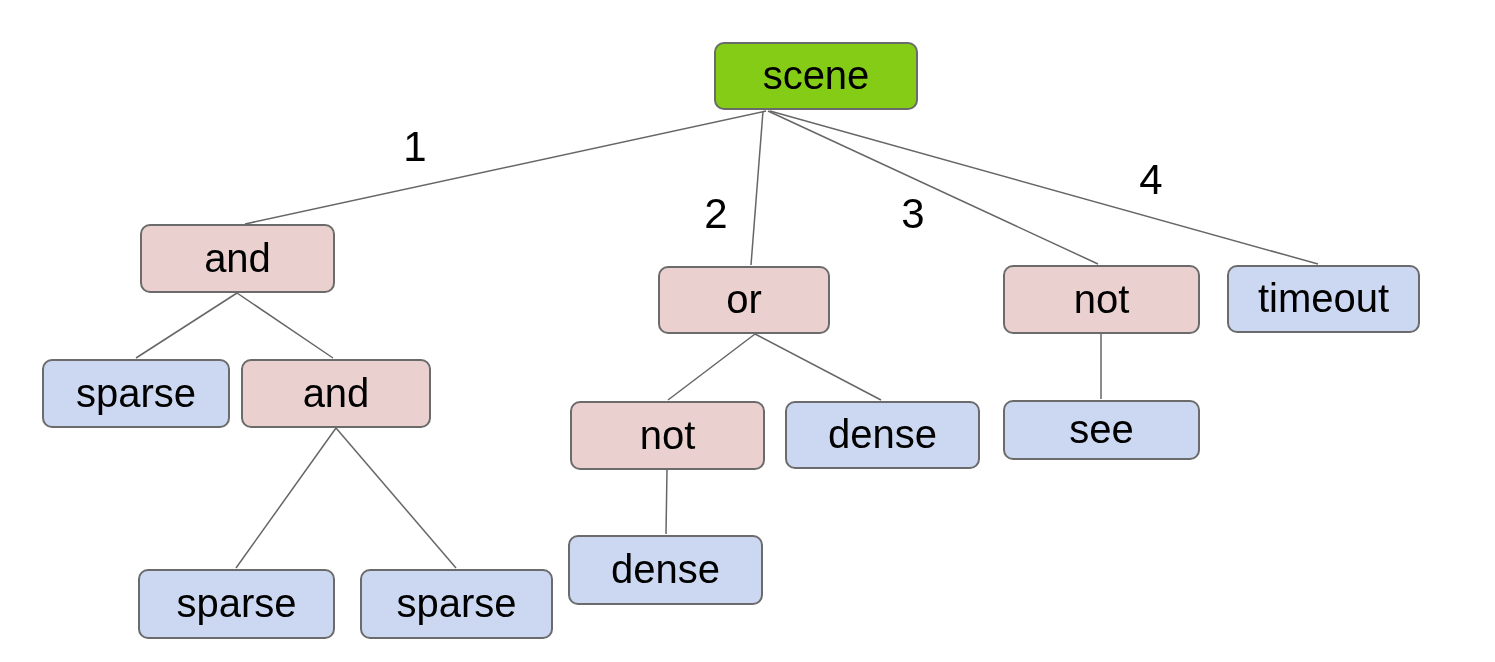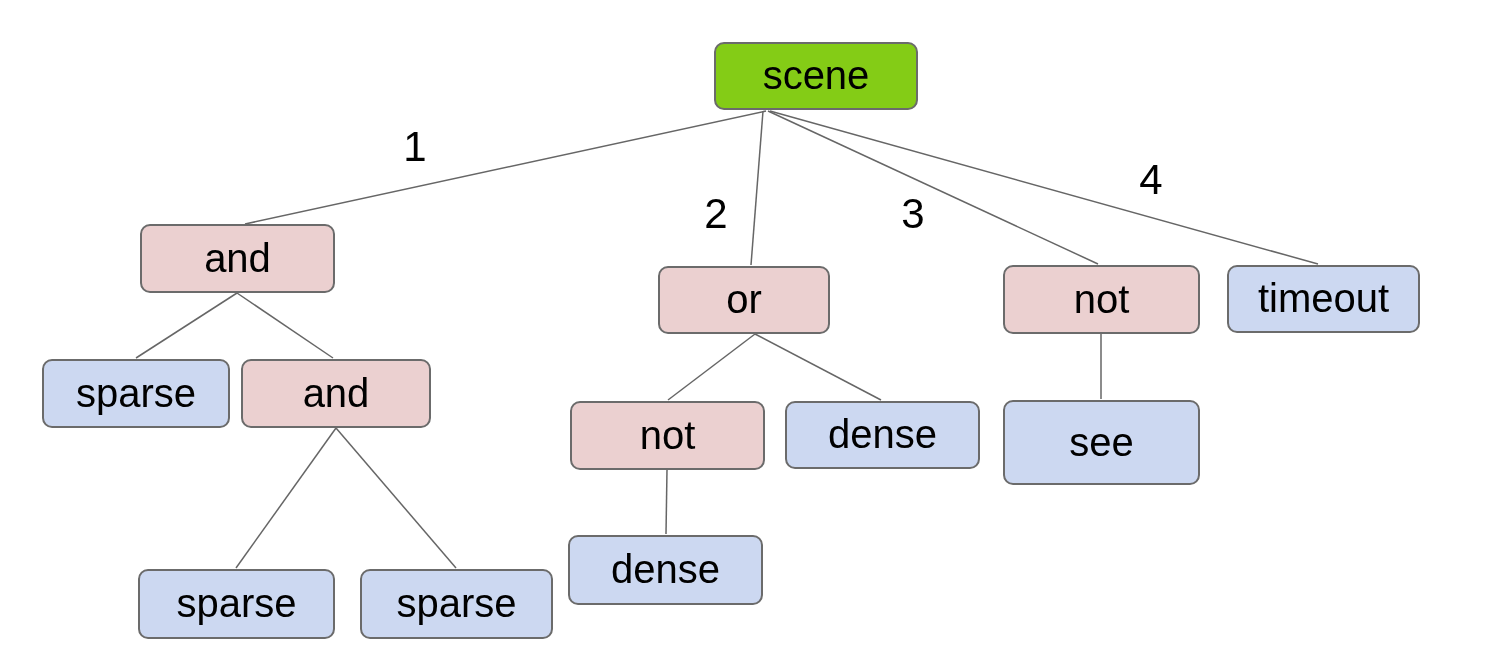--- a/index.html
+++ b/index.html
@@ -90,21 +90,21 @@
   </div>
     <div class="node" style="left: 241px; top: 359px; width: 190px; height: 69px; background: rgb(235, 208, 208); border-color: rgb(107, 107, 107);">
     <span class="node-label">and</span>
   </div>
     <div class="node" style="left: 570px; top: 401px; width: 195px; height: 69px; background: rgb(235, 208, 208); border-color: rgb(107, 107, 107);">
     <span class="node-label">not</span>
   </div>
     <div class="node" style="left: 785px; top: 401px; width: 195px; height: 68px; background: rgb(204, 216, 241); border-color: rgb(107, 107, 107);">
     <span class="node-label">dense</span>
   </div>
-    <div class="node" style="left: 1003px; top: 400px; width: 197px; height: 85px; background: rgb(204, 216, 241); border-color: rgb(107, 107, 107);">
+    <div class="node" style="left: 1003px; top: 400px; width: 197px; height: 60px; background: rgb(204, 216, 241); border-color: rgb(107, 107, 107);">
     <span class="node-label">see</span>
   </div>
     <div class="node" style="left: 568px; top: 535px; width: 195px; height: 70px; background: rgb(204, 216, 241); border-color: rgb(107, 107, 107);">
     <span class="node-label">dense</span>
   </div>
     <div class="node" style="left: 138px; top: 569px; width: 197px; height: 70px; background: rgb(204, 216, 241); border-color: rgb(107, 107, 107);">
     <span class="node-label">sparse</span>
   </div>
     <div class="node" style="left: 360px; top: 569px; width: 193px; height: 70px; background: rgb(204, 216, 241); border-color: rgb(107, 107, 107);">
     <span class="node-label">sparse</span>

